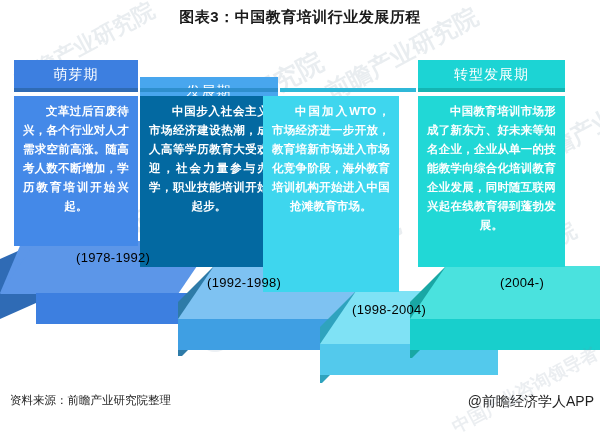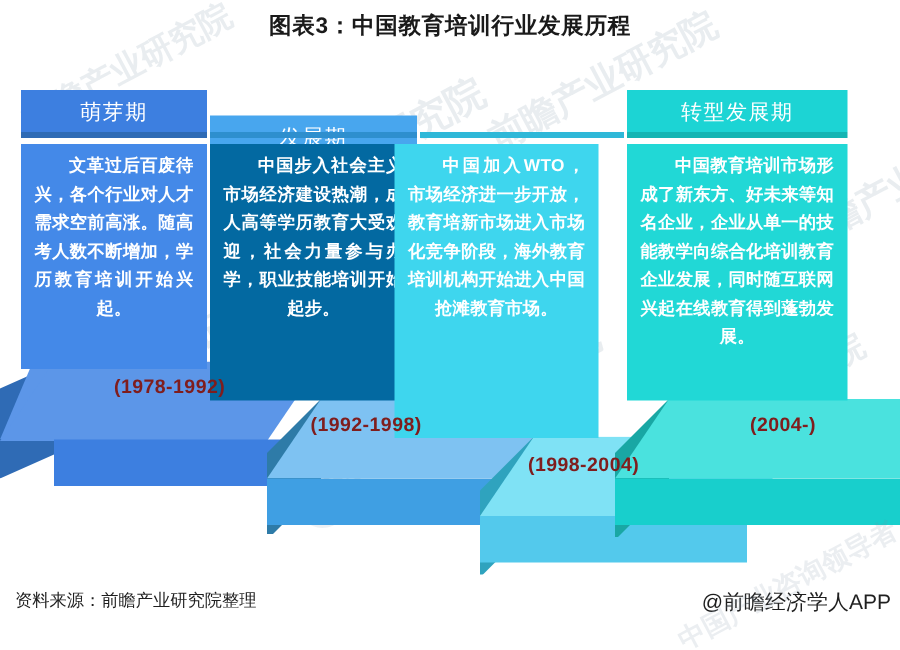--- a/index.html
+++ b/index.html
@@ -44,21 +44,21 @@
   .panel{position:absolute;box-sizing:border-box;padding:6px 9px 4px;
          color:#ffffff;font-size:11.5px;line-height:19px;text-align:justify;
          text-align-last:center;font-weight:bold;letter-spacing:.2px;}
   .panel p{margin:0;text-indent:2em;}
 
   
   .slab{position:absolute;}
   .face{position:absolute;}
 
   
-  .date{position:absolute;color:#7f1d1d;font-weight:bold;font-size:13px;
+  .date{position:absolute;color:#000000;font-weight:normal;font-size:13px;
         white-space:nowrap;letter-spacing:.3px;}
 
   
   .src{position:absolute;left:10px;top:393px;font-size:11.5px;color:#1f1f1f;white-space:nowrap;}
   .brand{position:absolute;right:6px;top:393px;font-size:14px;color:#1f1f1f;white-space:nowrap;}
   .edge-wm{position:absolute;right:-6px;top:378px;font-size:18px;font-weight:bold;
            color:rgba(120,140,160,.15);transform:rotate(-28deg);}
 </style>
 </head>
 <body>

